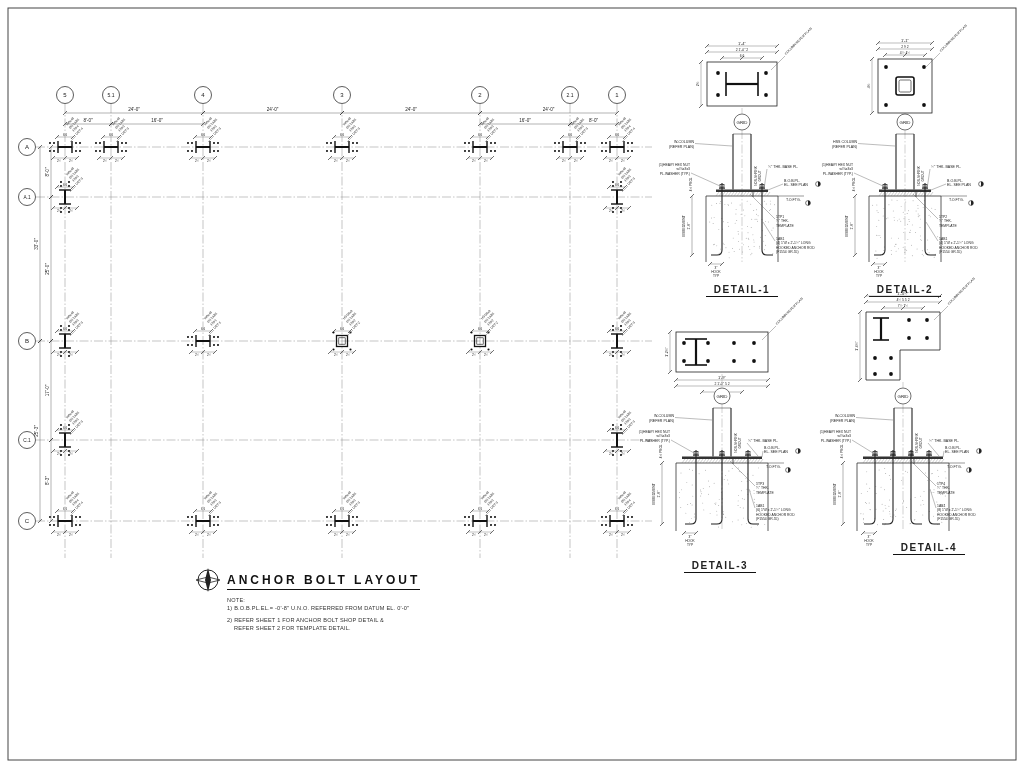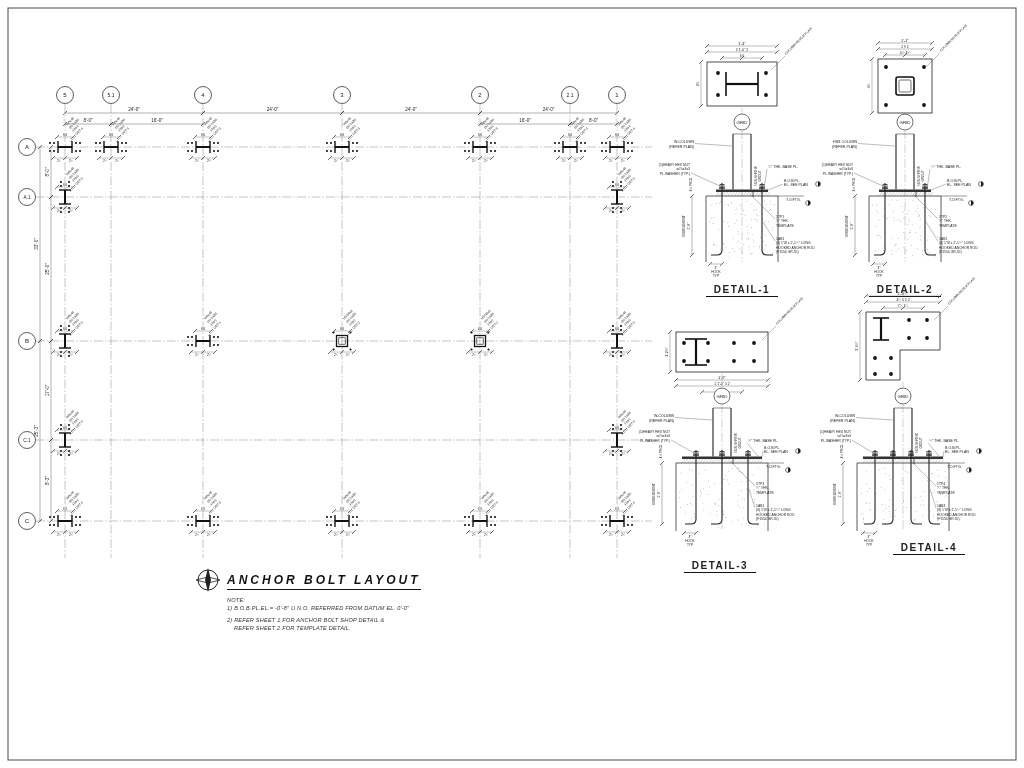--- a/index.html
+++ b/index.html
@@ -1,19 +1,19 @@
 <!DOCTYPE html>
 <html><head>
 <meta charset="utf-8">
 <style>
   html,body{margin:0;padding:0;background:#e8e8e8;}
   #sheet{position:relative;width:1024px;height:768px;background:#ffffff;overflow:hidden;
          font-family:"Liberation Sans",sans-serif;color:#222;}
   svg text{font-family:"Liberation Sans",sans-serif;fill:#222;stroke:none;}
-  #title-block{position:absolute;left:227px;top:570px;font-style:italic;}
+  #title-block{position:absolute;left:227px;top:570px;}
   #sheet-title{font-size:12px;font-weight:bold;letter-spacing:3px;color:#111;
                border-bottom:1.6px solid #111;padding-bottom:2px;display:inline-block;}
   #notes{margin-top:6px;font-size:5.6px;line-height:1.5;color:#333;letter-spacing:.2px;}
   #north{position:absolute;left:194px;top:566px;}
 </style>
 </head>
 <body>
 
 <div id="sheet">
   <svg id="cad" width="1024" height="768" viewBox="0 0 1024 768">

